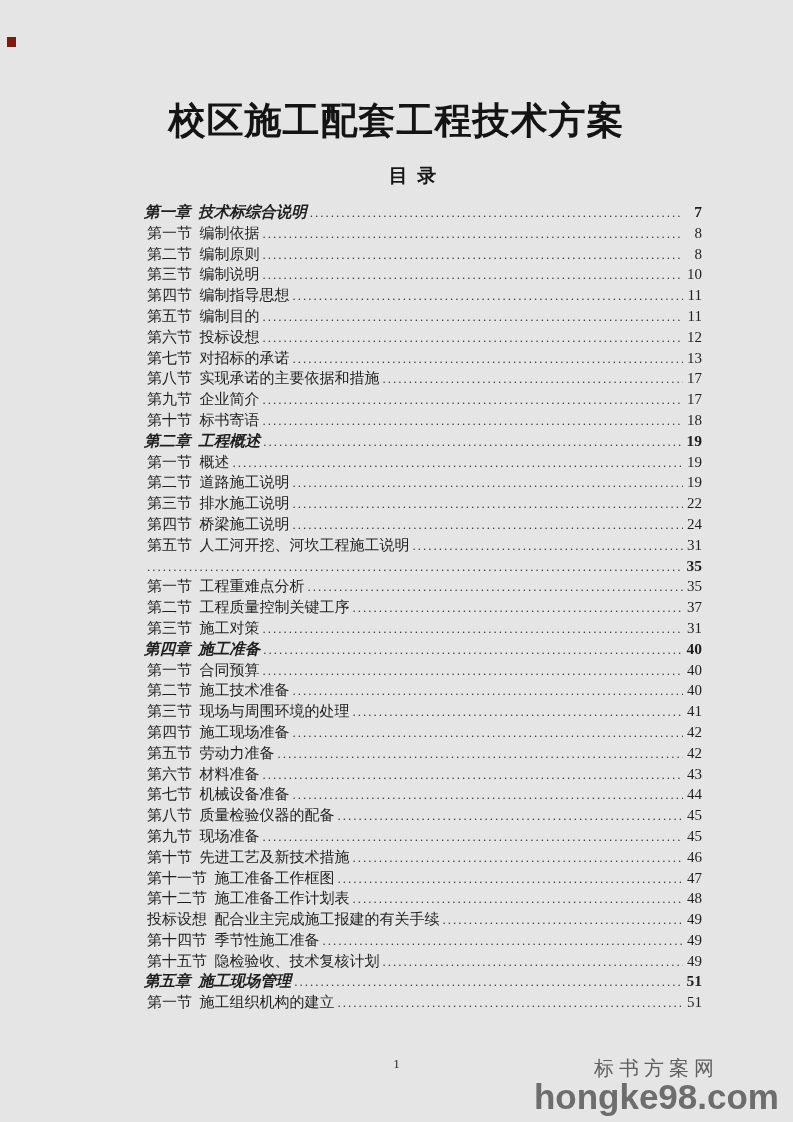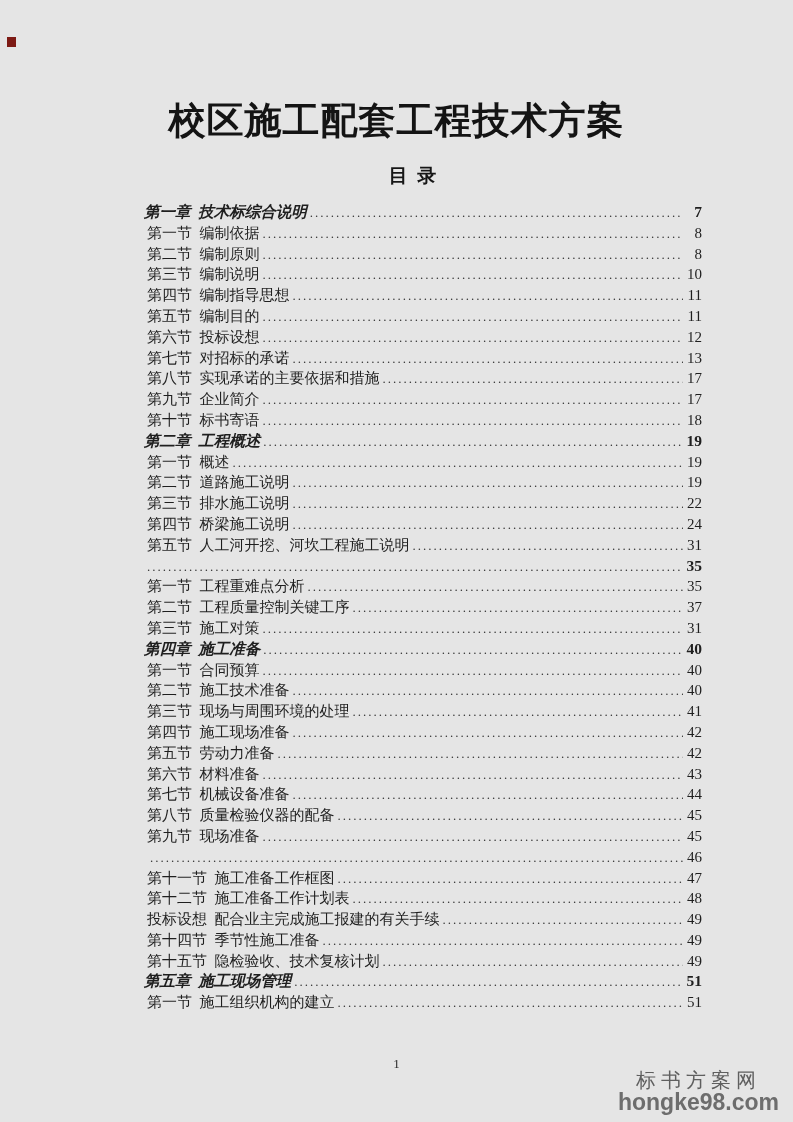--- a/index.html
+++ b/index.html
@@ -111,21 +111,21 @@
     font-family: "Liberation Sans", "DejaVu Sans", sans-serif;
   }
   .wm-name {
     font-size: 20px;
     font-weight: normal;
     letter-spacing: 5px;
     color: #5f5f5f;
     line-height: 1.05;
   }
   .wm-url {
-    font-size: 23px;
+    font-size: 35px;
     font-weight: bold;
     letter-spacing: 0px;
     color: #6d6d6d;
     line-height: 1.0;
   }
 </style>
 </head>
 <body>
 
 <div class="page">
@@ -285,20 +285,21 @@
         <span class="toc-label">第八节  质量检验仪器的配备</span>
         <span class="toc-dots">............................................................................................................................................................................................................................</span>
         <span class="toc-page">45</span>
       </div>
       <div class="toc-row section">
         <span class="toc-label">第九节  现场准备</span>
         <span class="toc-dots">............................................................................................................................................................................................................................</span>
         <span class="toc-page">45</span>
       </div>
       <div class="toc-row section">
+        <span class="toc-label">第十节  先进工艺及新技术措施</span>
         <span class="toc-dots">............................................................................................................................................................................................................................</span>
         <span class="toc-page">46</span>
       </div>
       <div class="toc-row section">
         <span class="toc-label">第十一节  施工准备工作框图</span>
         <span class="toc-dots">............................................................................................................................................................................................................................</span>
         <span class="toc-page">47</span>
       </div>
       <div class="toc-row section">
         <span class="toc-label">第十二节  施工准备工作计划表</span>

